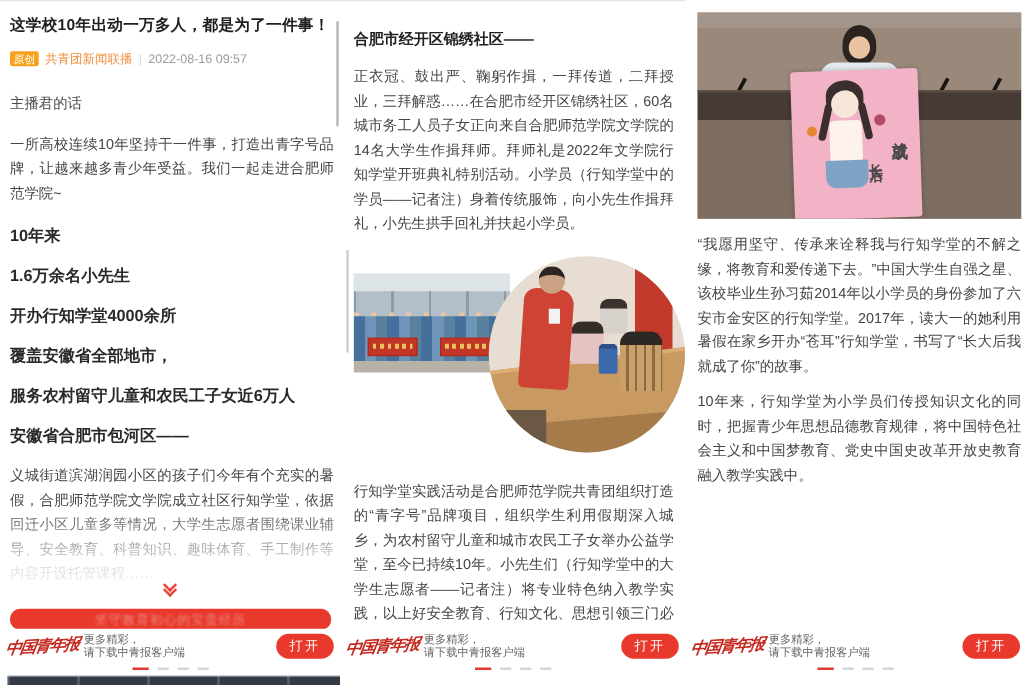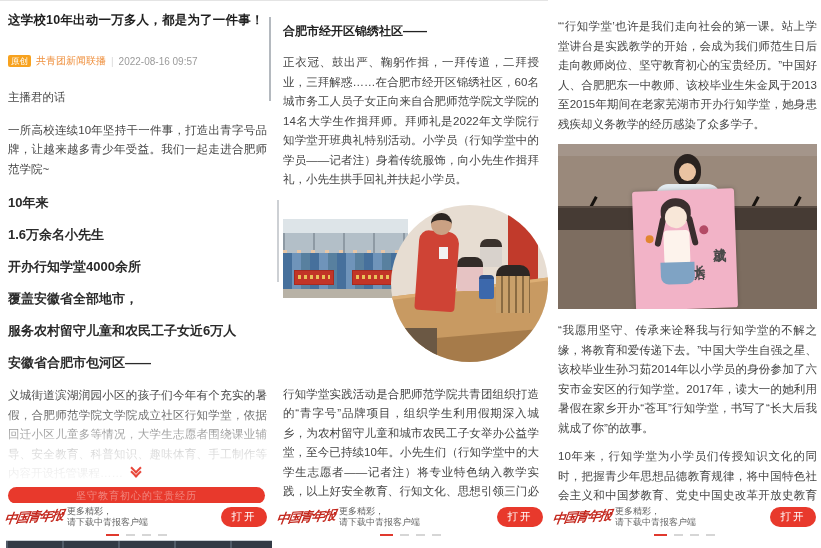--- a/index.html
+++ b/index.html
@@ -6,21 +6,21 @@
   html,body { width:821px; height:548px; background:#fff; overflow:hidden;
     font-family:"Liberation Sans","DejaVu Sans",sans-serif; }
   .page { position:relative; display:flex; width:821px; height:548px; background:#fff; }
   .col { position:relative; height:548px; overflow:hidden; font-size:11.5px; color:#454545; }
   .col-left  { width:272px; padding:0 5px 0 8px; }
   .col-mid   { width:276px; padding:0 9px 0 11px; }
   .col-right { width:273px; padding:0 4px 0 10px; }
   .col-left::before,.col-mid::before { content:""; position:absolute; top:0; left:0; right:0; height:1px; background:#e4e4e4; }
 
   .title { font-size:12.5px; font-weight:bold; color:#1f1f1f; line-height:1.55; margin-top:11px; letter-spacing:.2px; }
-  .meta { display:flex; align-items:center; gap:5px; margin-top:24px; font-size:10px; white-space:nowrap; }
+  .meta { display:flex; align-items:center; gap:5px; margin-top:10px; font-size:10px; white-space:nowrap; }
   .badge { background:#f7a21f; color:#fff; font-size:8.5px; padding:1px 3px; border-radius:2px; line-height:1.2; }
   .source { color:#ef8f3c;text-align:center; }
   .meta-sep { color:#d9d9d9; }
   .time { color:#9b9b9b; }
 
   .para { margin-top:13px; line-height:19.5px; text-align:justify; word-break:break-all; }
   .anchor-label { margin-top:20px; color:#4a4a4a; }
   .stat { margin-top:15px; font-weight:bold; color:#2a2a2a; font-size:13px; line-height:17px; }
   .sec-heading { margin-top:23px; font-weight:bold; color:#222; font-size:12px; }
 
@@ -213,21 +213,20 @@
       <div class="dots">
         <span class="dot active"></span>
         <span class="dot"></span>
         <span class="dot"></span>
         <span class="dot"></span>
       </div>
     </div>
   </div>
 
   <div class="col col-right">
-    <p class="para" style="margin-top:17px;">“‘行知学堂’也许是我们走向社会的第一课。站上学堂讲台是实践教学的开始，会成为我们师范生日后走向教师岗位、坚守教育初心的宝贵经历。”中国好人、合肥肥东一中教师、该校毕业生朱金凤于2013至2015年期间在老家芜湖市开办行知学堂，她身患残疾却义务教学的经历感染了众多学子。</p>
 
     <div class="photo-wide">
       <div class="pw-wall"></div>
       <div class="pw-mic m1"></div>
       <div class="pw-mic m2"></div>
       <div class="pw-mic m3"></div>
       <div class="pw-desk"></div>
       <div class="pw-lower"></div>
       <div class="pw-head"></div>
       <div class="pw-face"></div>

